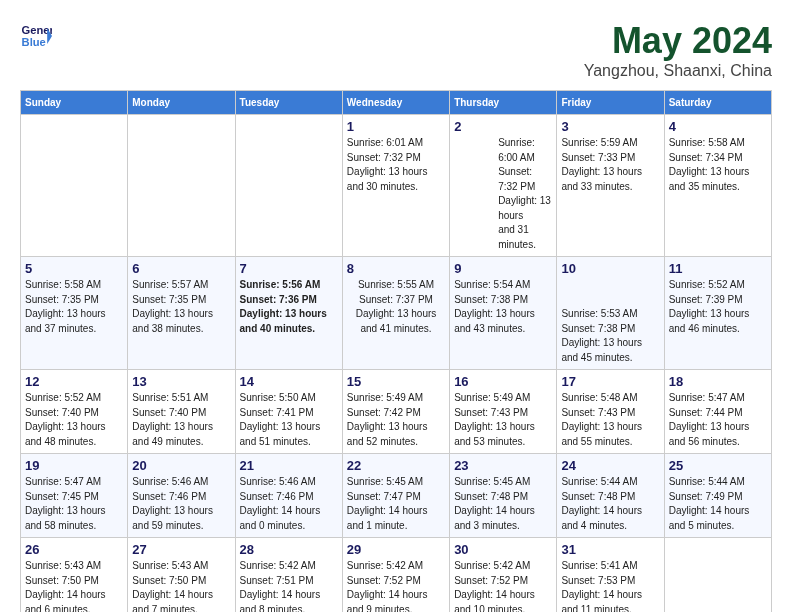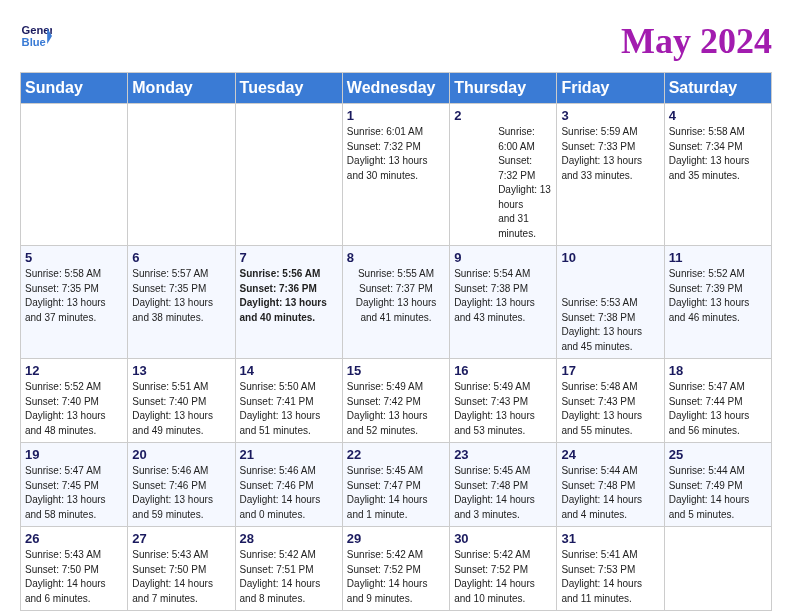--- a/index.html
+++ b/index.html
@@ -24,35 +24,34 @@
     .logo-icon {
       width: 32px;
       height: 32px;
     }
     .title-block {
       text-align: right;
     }
     .calendar-title {
       font-size: 36px;
       font-weight: bold;
-      color: #a21caf;
-      font-family: Liberation Serif, serif;
+      color: #14532d;
     }
     .calendar-subtitle {
       font-size: 16px;
       color: #444;
     }
     .calendar {
       width: 100%;
       border-collapse: collapse;
     }
     .calendar th {
       background: #3a7bd5;
       color: #fff;
-      font-size: 16px;
+      font-size: 10px;
       font-weight: bold;
       padding: 6px 4px;
       text-align: left;
       border: 1px solid #ccc;
     }
     .calendar td {
       vertical-align: top;
       border: 1px solid #ccc;
       padding: 4px 4px;
       width: 107px;
@@ -88,20 +87,21 @@
 <div class="header">
   <div class="logo">
     <svg class="logo-icon" viewBox="0 0 40 40">
       <text x="2" y="18" font-size="14" font-weight="bold" fill="#1a1a5e">General</text>
       <text x="2" y="32" font-size="14" font-weight="bold" fill="#3a7bd5">Blue</text>
       <polygon points="34,10 40,20 34,30" fill="#3a7bd5"></polygon>
     </svg>
   </div>
   <div class="title-block">
     <div class="calendar-title">May 2024</div>
+    <div class="calendar-subtitle">Yangzhou, Shaanxi, China</div>
   </div>
 </div>
 
 <table class="calendar">
   <thead>
     <tr>
     <th>Sunday</th>
         <th>Monday</th>
         <th>Tuesday</th>
         <th>Wednesday</th>

